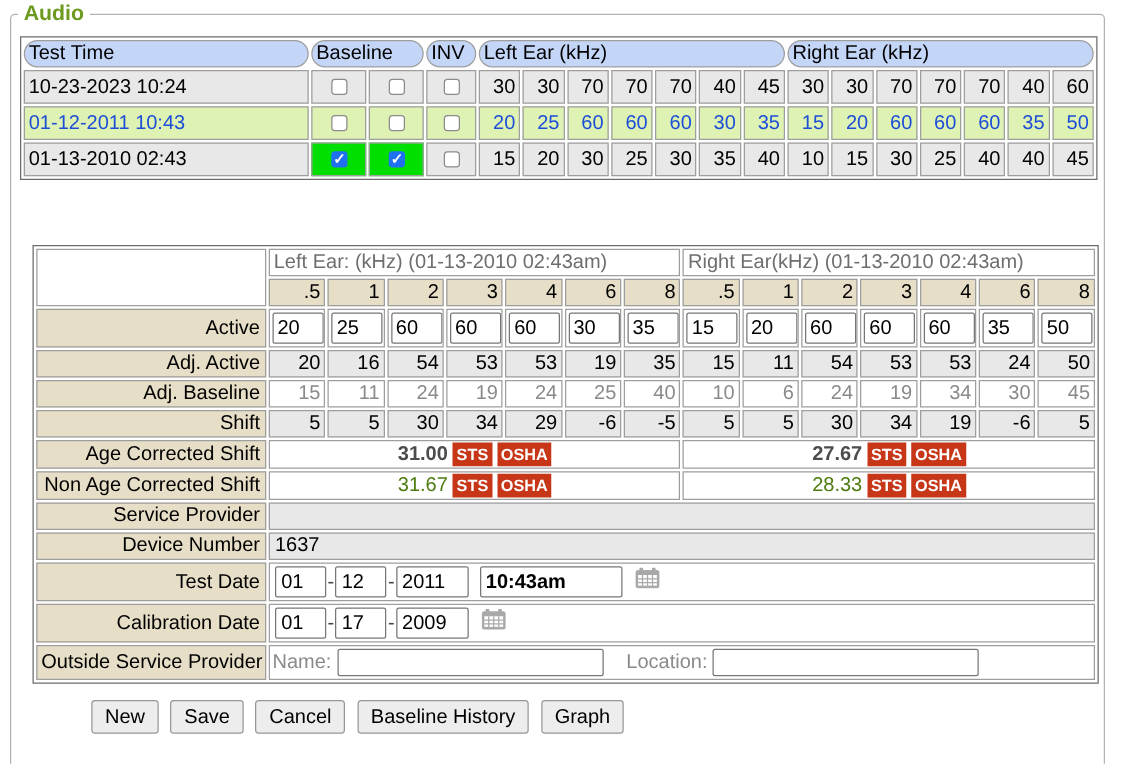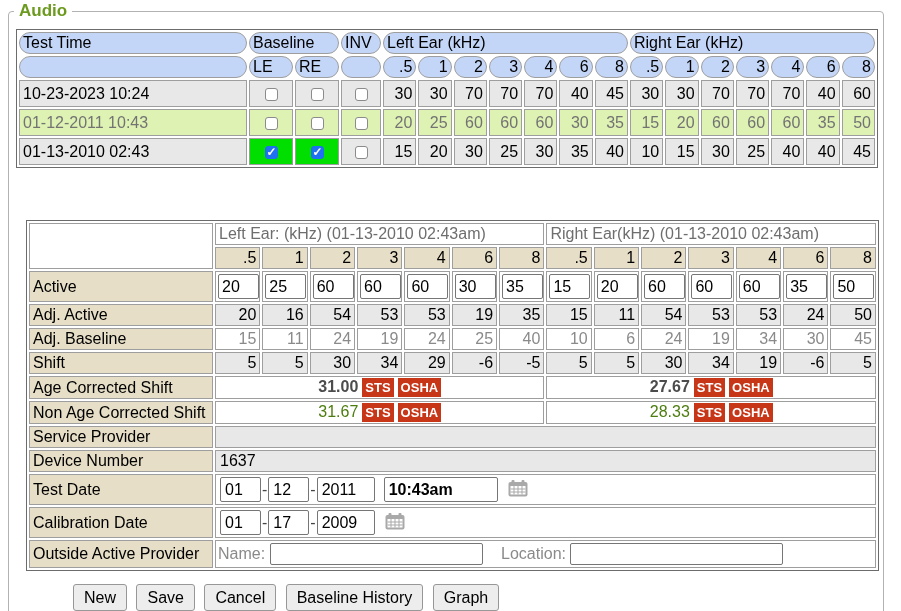--- a/index.html
+++ b/index.html
@@ -19,41 +19,41 @@
   td { border:1px solid #9e9e9e; padding:1px 3px; overflow:hidden; white-space:nowrap; }
 
   
   .t1 { width:862px; margin:6px 0 0 3px; border:1px solid #6c6c6c; }
   .t1 col.c-time { width:228px; } .t1 col.c-le { width:44px; }
   .t1 col.c-re { width:44px; }  .t1 col.c-inv { width:40px; }
   .t1 tr.hdr td { background:#c4d6f8; height:22px;border-radius:11px; }
   .t1 tr.data td { height:27px; }
   .num { text-align:right; }
   .row-gray td { background:#e8e8e8; }
-  .row-green td { background:#def2b3; color:#737373; }
+  .row-green td { background:#def2b3; color:#1d4ed8; }
   .cb-cell { text-align:center; }
   td.cb-cell.on { background:#00df00; }
   .cb {
     display:inline-block; width:13px; height:13px; background:#fff;
     border:1px solid #8b8b8b; border-radius:3px; vertical-align:middle; position:relative;
   }
   .cb.checked { background:#2071f2; border-color:#2071f2; }
   .cb.checked::after {
     content:"\2713"; position:absolute; left:1px; top:-2px;
     color:#fff; font-size:12px; font-weight:bold;
   }
 
   
   .t2 { width:853px; margin:52px 0 0 13px; border:1px solid #6c6c6c; }
   .t2 col.c-label { width:184px; }
   .t2 td { height:22px; }
   .ear-hdr td { color:#6e6e6e; background:#fff; }
   .blank-cell { background:#fff; }
   .freq-row td { background:#e6dec7; text-align:right; }
-  .lbl { background:#e6dec7; text-align:left; padding-right:4px; }
+  .lbl { background:#e6dec7; text-align:right; padding-right:4px; }
   .gbg { background:#e8e8e8; }
   .wbg { background:#fff; }
   .gray-txt { color:#8a8a8a; }
   .in-cell { padding:2px 2px; height:33px; background:#fff; }
   input { font-family:"Liberation Sans", sans-serif; font-size:16px; color:#000;
           border:1px solid #767676; border-radius:2px; background:#fff; }
   .act-in { width:41px; height:25px; padding:0 0 0 3px; }
   .shift-sum { text-align:center; background:#fff; height:24px; }
   .sv-bold { font-weight:bold; color:#4c4c4c; }
   .sv-gray { color:#4d7c0f; }
@@ -95,40 +95,20 @@
         <col span="14">
       </colgroup>
 <tbody>
         <tr class="hdr">
   <td>Test Time</td>
   <td colspan="2">Baseline</td>
   <td>INV</td>
   <td colspan="7">Left Ear (kHz)</td>
   <td colspan="7">Right Ear (kHz)</td>
 </tr>
-<tr class="hdr">
-  <td></td>
-  <td>LE</td>
-  <td>RE</td>
-  <td></td>
-  <td class="num">.5</td>
-  <td class="num">1</td>
-  <td class="num">2</td>
-  <td class="num">3</td>
-  <td class="num">4</td>
-  <td class="num">6</td>
-  <td class="num">8</td>
-  <td class="num">.5</td>
-  <td class="num">1</td>
-  <td class="num">2</td>
-  <td class="num">3</td>
-  <td class="num">4</td>
-  <td class="num">6</td>
-  <td class="num">8</td>
-</tr>
 <tr class="data row-gray">
   <td>10-23-2023 10:24</td>
   <td class="cb-cell"><span class="cb"></span></td>
   <td class="cb-cell"><span class="cb"></span></td>
   <td class="cb-cell"><span class="cb"></span></td>
   <td class="num">30</td>
   <td class="num">30</td>
   <td class="num">70</td>
   <td class="num">70</td>
   <td class="num">70</td>
@@ -336,21 +316,21 @@
                   <line x1="2.5" y1="9" x2="17.5" y2="9"></line>
                   <line x1="2.5" y1="12" x2="17.5" y2="12"></line>
                   <line x1="6" y1="6" x2="6" y2="14.5"></line>
                   <line x1="10" y1="6" x2="10" y2="14.5"></line>
                   <line x1="14" y1="6" x2="14" y2="14.5"></line>
                 </g>
               </svg></span>
   </td>
 </tr>
 <tr>
-  <td class="lbl">Outside Active Provider</td>
+  <td class="lbl">Outside Service Provider</td>
   <td class="outside-cell" colspan="14">
     <span class="gray-lb">Name:</span>
     <input class="o-in" value="" style="">
     <span class="gray-lb loc">Location:</span>
     <input class="o-in" value="" style="">
   </td>
 </tr>
 </tbody>
     </table>
 

